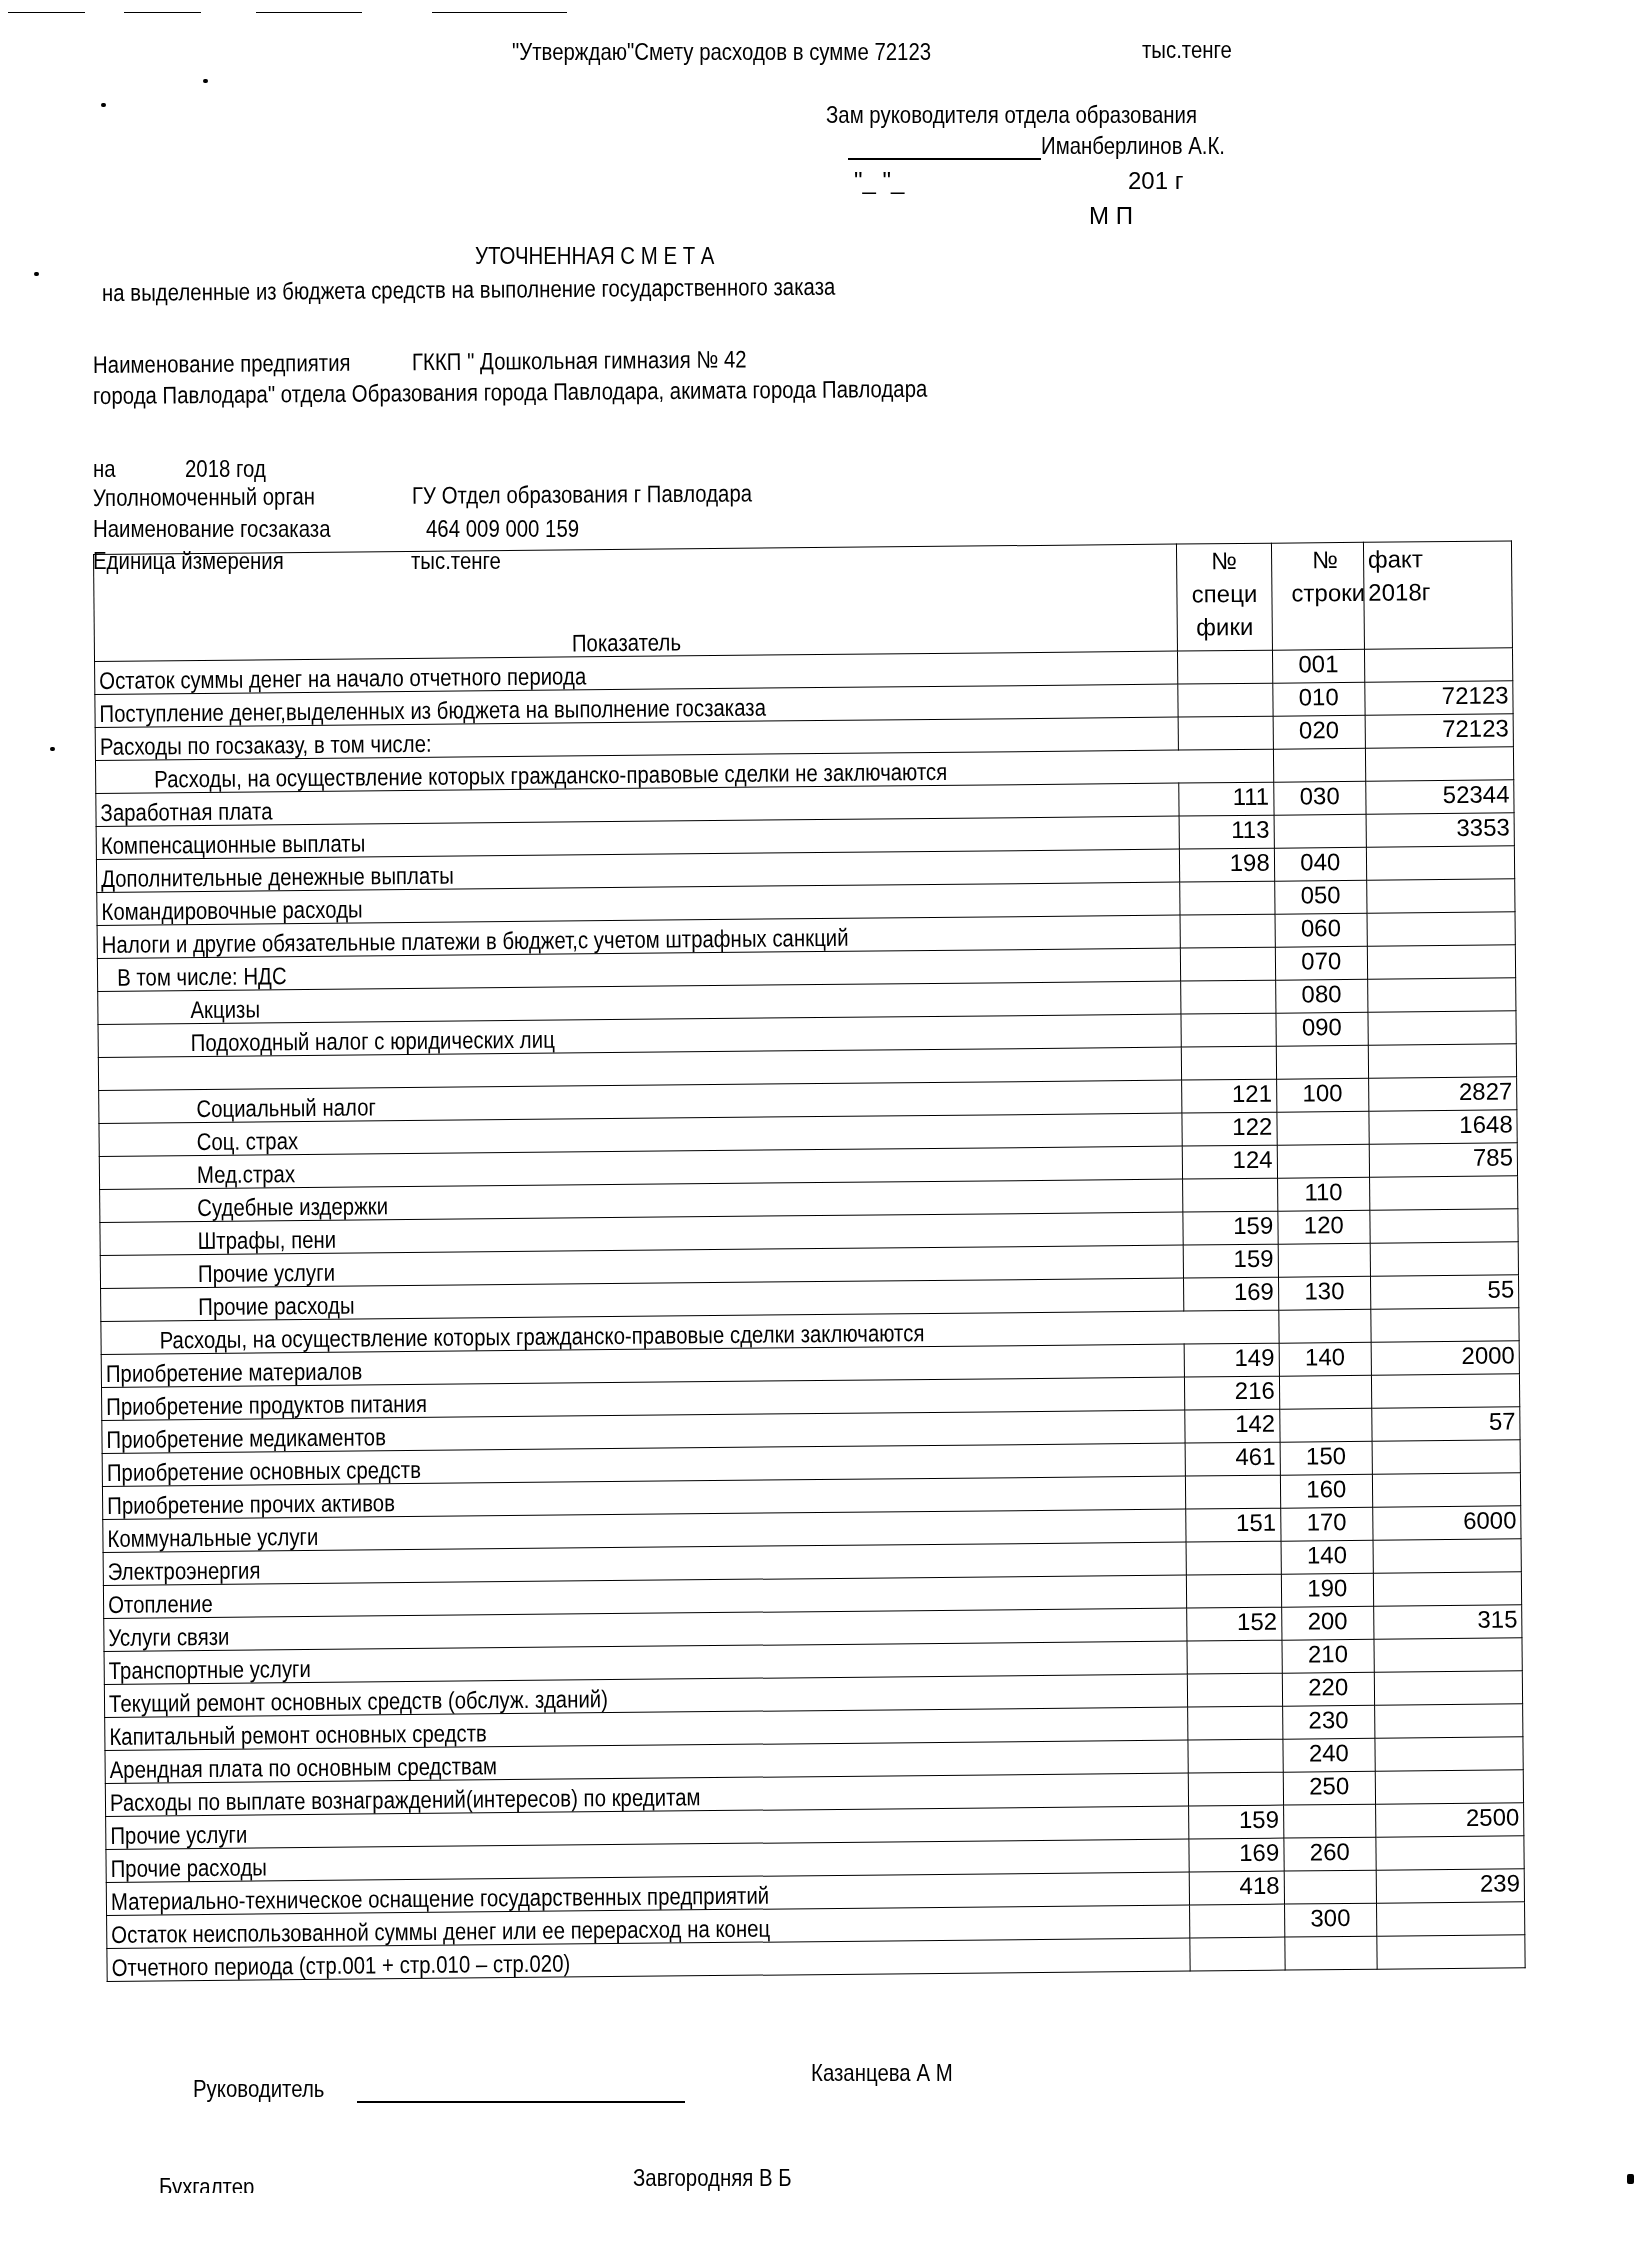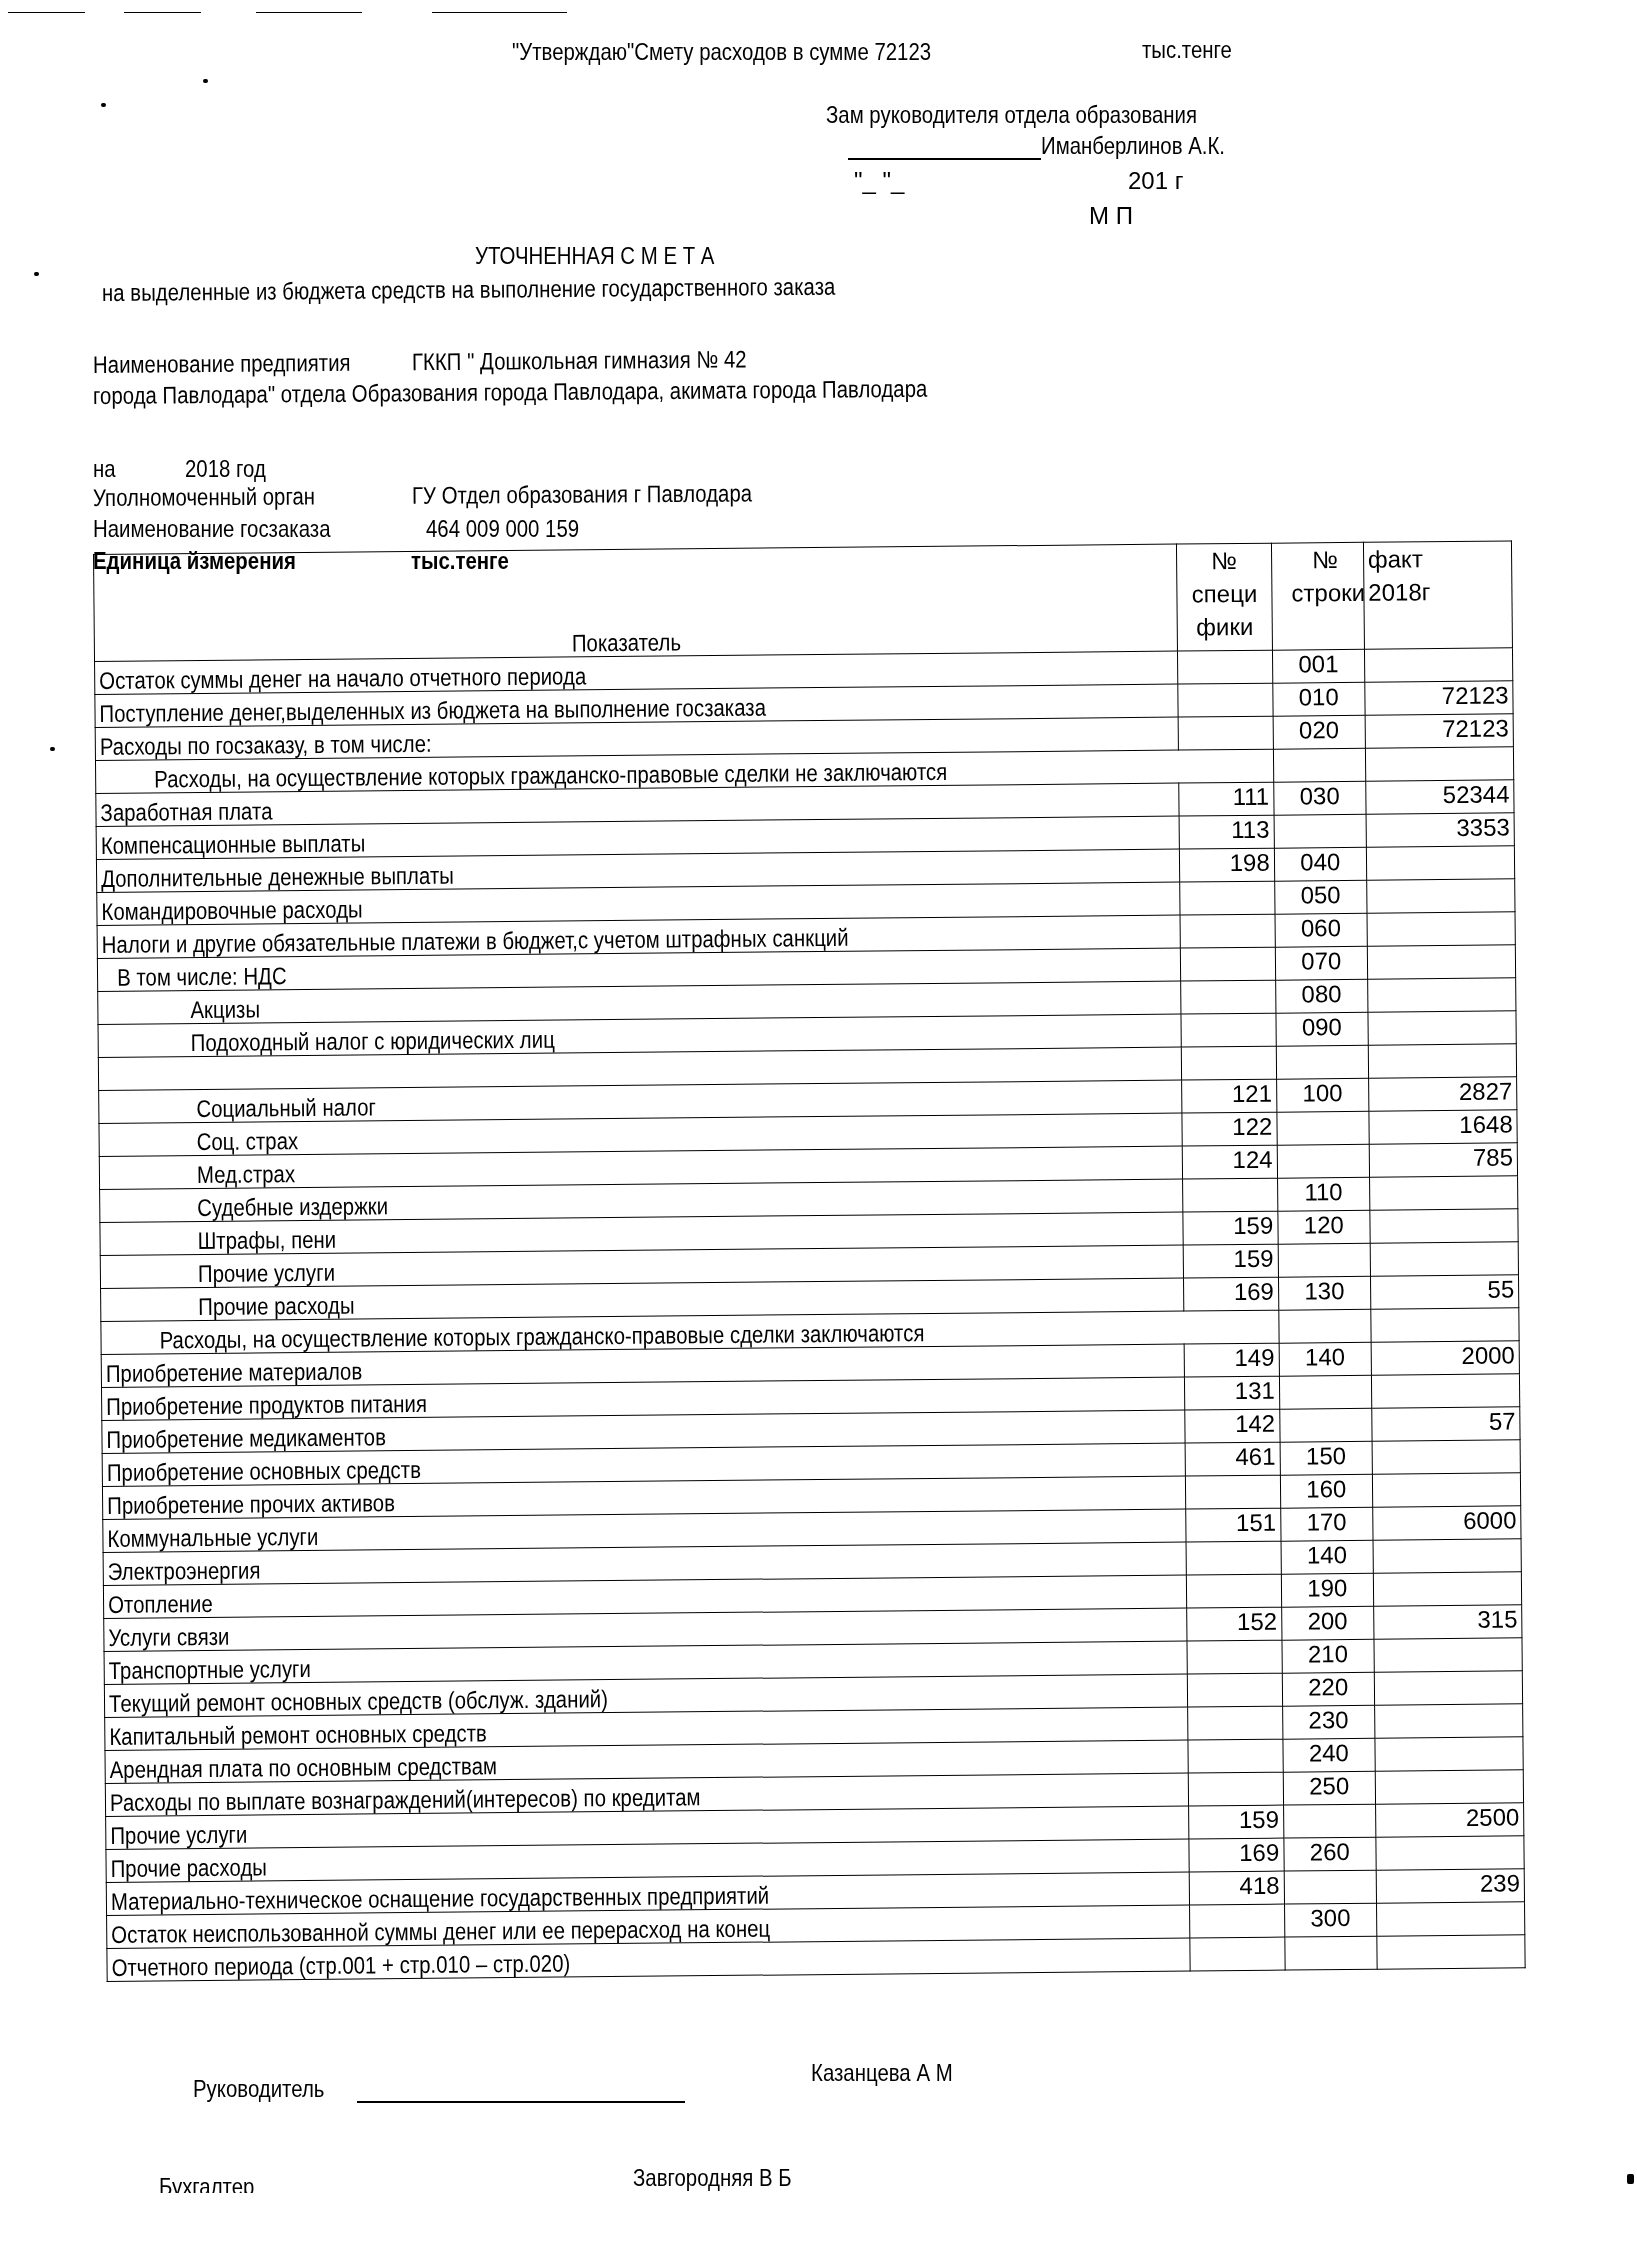--- a/index.html
+++ b/index.html
@@ -87,21 +87,21 @@
 </div>
 <div class="abs" style="left:93px;top:454px;">
   <span class="narrow" style="width:92px;">на</span><span class="narrow">2018 год</span>
 </div>
 <div class="abs" style="left:93px;top:483px;transform:rotate(-0.4deg);transform-origin:left;">
   <span class="narrow" style="width:338px;">Уполномоченный орган</span><span class="narrow" style="margin-left:-19.3px;">ГУ Отдел образования г Павлодара</span>
 </div>
 <div class="abs" style="left:93px;top:514px;">
   <span class="narrow" style="width:362px;">Наименование госзаказа</span><span class="narrow" style="margin-left:-29px;">464 009 000 159</span>
 </div>
-<div class="abs" style="left:93px;top:546px;font-weight:bold;">
+<div class="abs" style="left:93px;top:546px;">
   <span class="narrow" style="width:357px;">Единица йзмерения</span><span class="narrow" style="margin-left:-39px;">тыс.тенге</span>
 </div>
 
 <table class="smeta">
   <tbody id="tbody">
     <tr class="head">
       <td class="name"><span class="narrow">Показатель</span></td>
       <td class="spec"><span style="display:inline-block;width:68px;white-space:normal;">№ специ фики</span></td>
       <td class="line"><span style="display:inline-block;width:68px;white-space:normal;text-align:center;">№ строки</span></td>
       <td class="fact"><span style="display:inline-block;width:77px;white-space:normal;">факт 2018г</span></td>
@@ -231,21 +231,21 @@
         <td class="fact"></td>
       </tr>
       <tr>
         <td class="name "><span class="narrow">Приобретение материалов</span></td>
         <td class="spec">149</td>
         <td class="line">140</td>
         <td class="fact">2000</td>
       </tr>
       <tr>
         <td class="name "><span class="narrow">Приобретение продуктов питания</span></td>
-        <td class="spec">131</td>
+        <td class="spec">216</td>
         <td class="line"></td>
         <td class="fact"></td>
       </tr>
       <tr>
         <td class="name "><span class="narrow">Приобретение медикаментов</span></td>
         <td class="spec">142</td>
         <td class="line"></td>
         <td class="fact">57</td>
       </tr>
       <tr>

